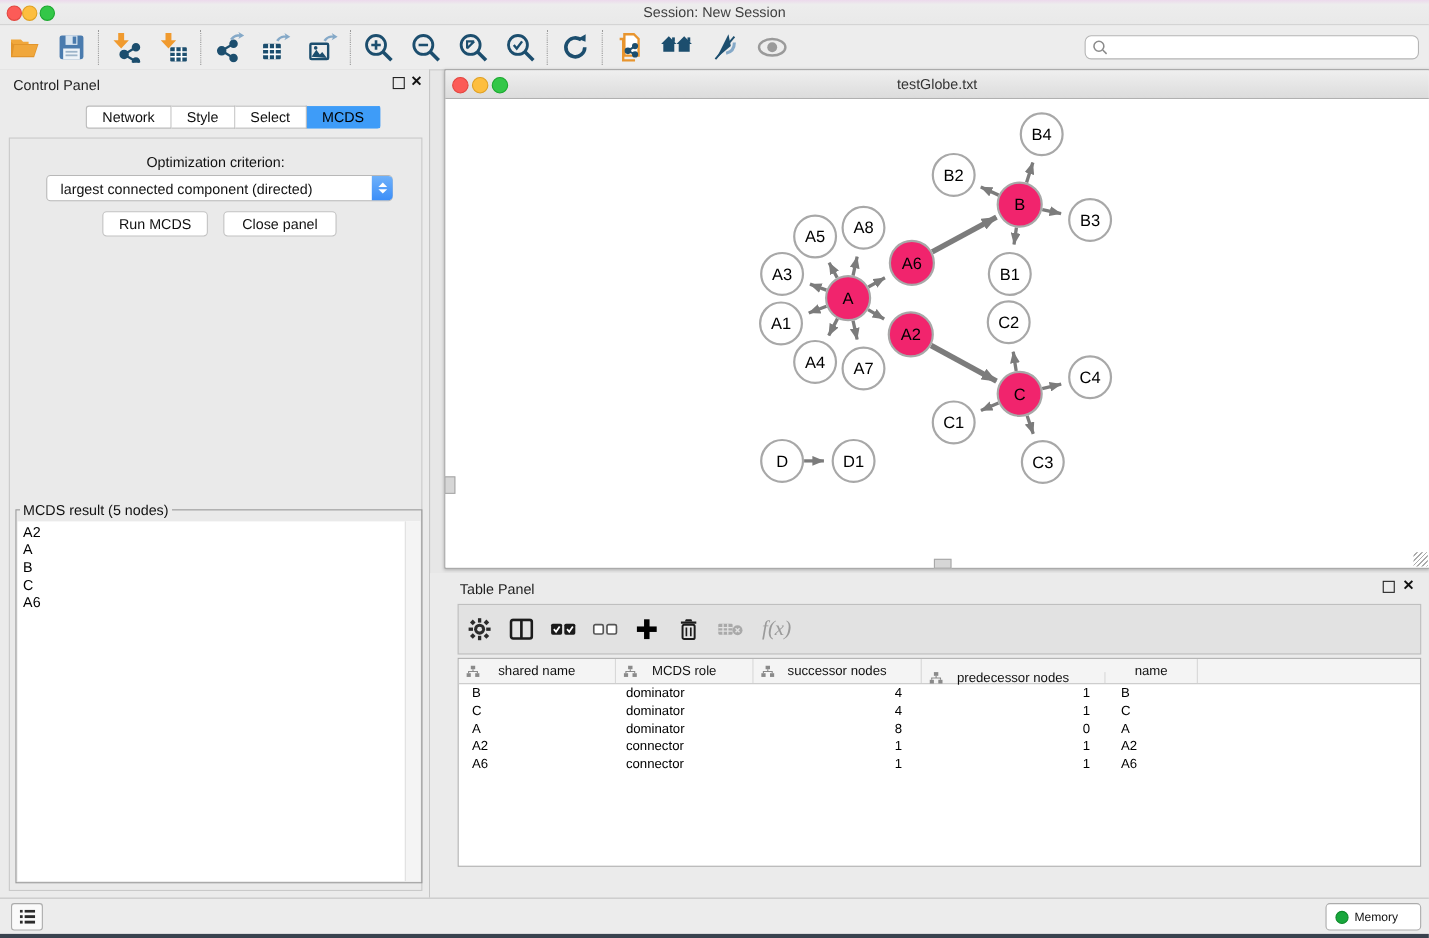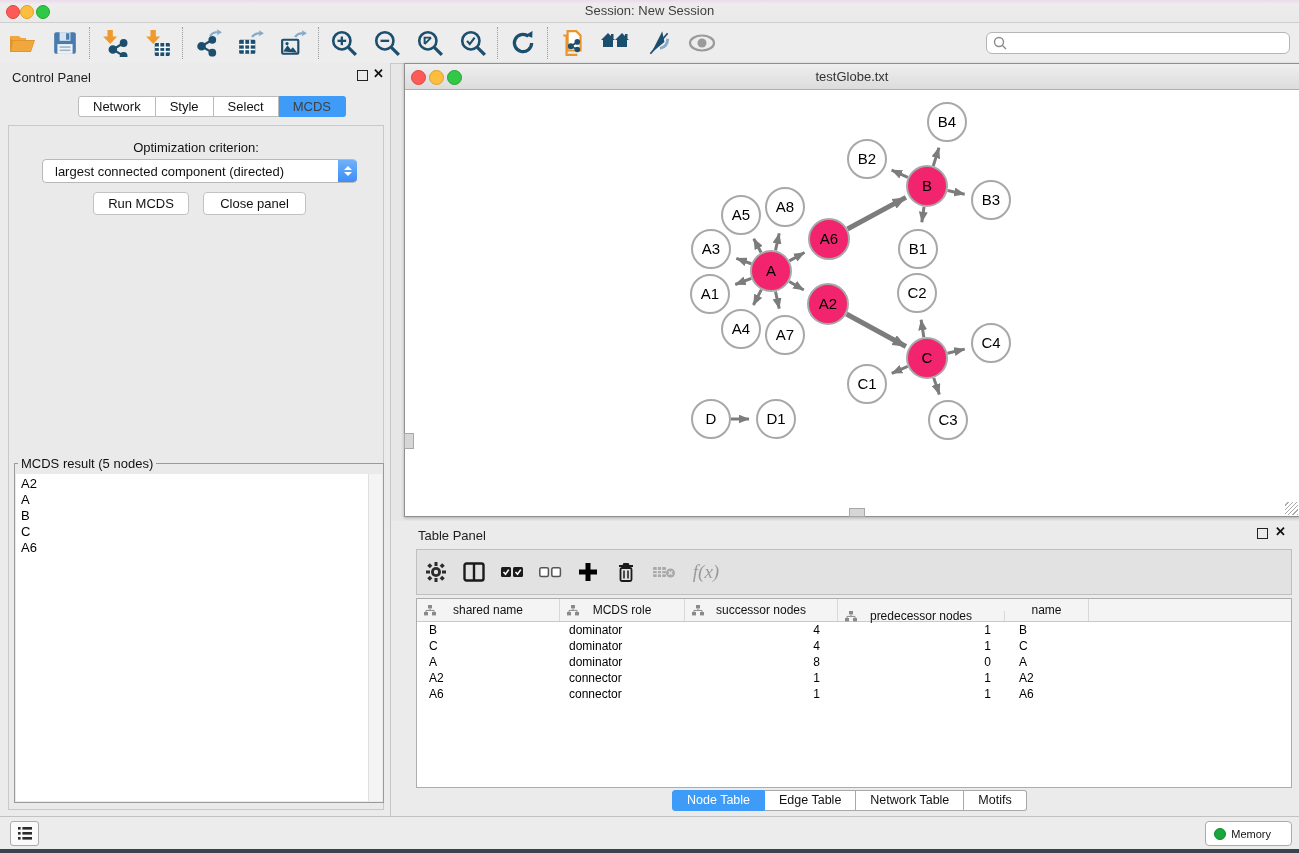--- a/index.html
+++ b/index.html
@@ -49,21 +49,21 @@
   .win-close{
     position:absolute;top:3px;font-size:13px;font-weight:bold;color:#111;line-height:16px;
   }
   .cp-tabs{position:absolute;left:78px;top:33px;height:21px;display:flex;}
   .seg-tab{
     height:19px;line-height:19px;padding:0 14px;font-size:13px;color:#111;
     background:#fff;border:1px solid #bbb;border-left:none;
   }
   .seg-tab:first-child{border-left:1px solid #bbb;border-radius:3px 0 0 3px;}
   .seg-tab:last-child{border-radius:0 3px 3px 0;}
-  .seg-tab.sel{background:#3E9CF8;border-color:#3E9CF8;color:#404040;}
+  .seg-tab.sel{background:#3E9CF8;border-color:#3E9CF8;color:#000000;}
   .cp-content{
     position:absolute;left:8px;right:6px;top:62px;bottom:7px;
     border:1px solid #c9c9c9;background:#EAEAEA;
   }
   .opt-label{position:absolute;left:0;right:0;top:14px;text-align:center;font-size:13px;color:#111;}
   .dropdown{
     position:absolute;left:33px;top:33px;width:313px;height:22px;
     background:#fff;border:1px solid #b8b8b8;border-radius:4px;
     font-size:13px;color:#111;display:flex;align-items:center;
   }
@@ -648,26 +648,20 @@
         <div class="nt-row">
           <div class="nt-cell c0">A6</div>
           <div class="nt-cell c1">connector</div>
           <div class="nt-cell c2">1</div>
           <div class="nt-cell c3">1</div>
           <div class="nt-cell c4">A6</div>
         </div>
       </div>
   </div>
 
-  <div class="tp-tabs" id="tp-tabs">
-      <div class="seg-tab sel">Node Table</div>
-      <div class="seg-tab">Edge Table</div>
-      <div class="seg-tab">Network Table</div>
-      <div class="seg-tab">Motifs</div>
-    </div>
 </div>
 
 <div class="statusbar">
   <div class="status-left-btn">
     <svg width="14" height="13" viewBox="0 0 14 13">
         <g fill="#2b2b2b">
           <rect x="0" y="0" width="2.6" height="2.6"></rect>
           <rect x="4.4" y="0" width="9.6" height="2.6"></rect>
           <rect x="0" y="5" width="2.6" height="2.6"></rect>
           <rect x="4.4" y="5" width="9.6" height="2.6"></rect>

